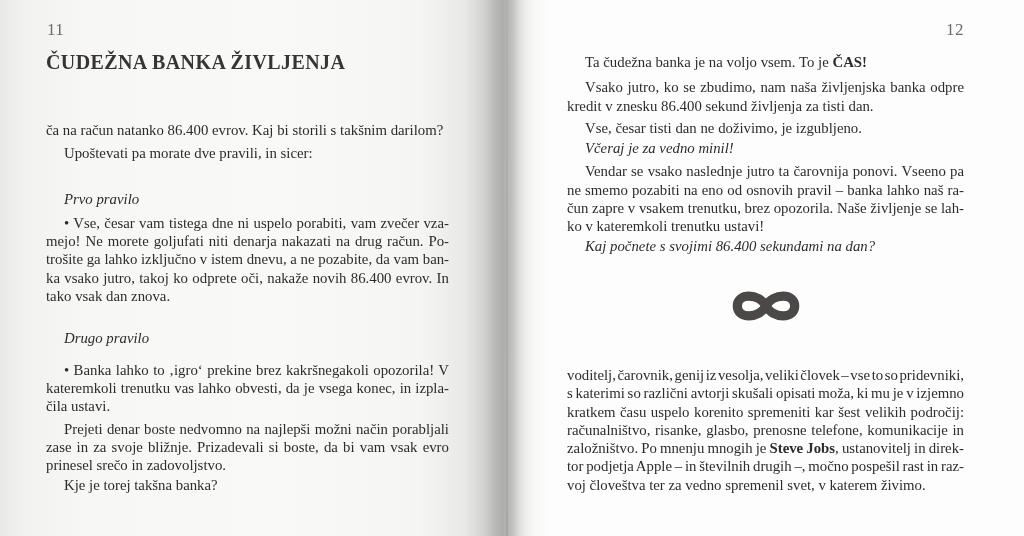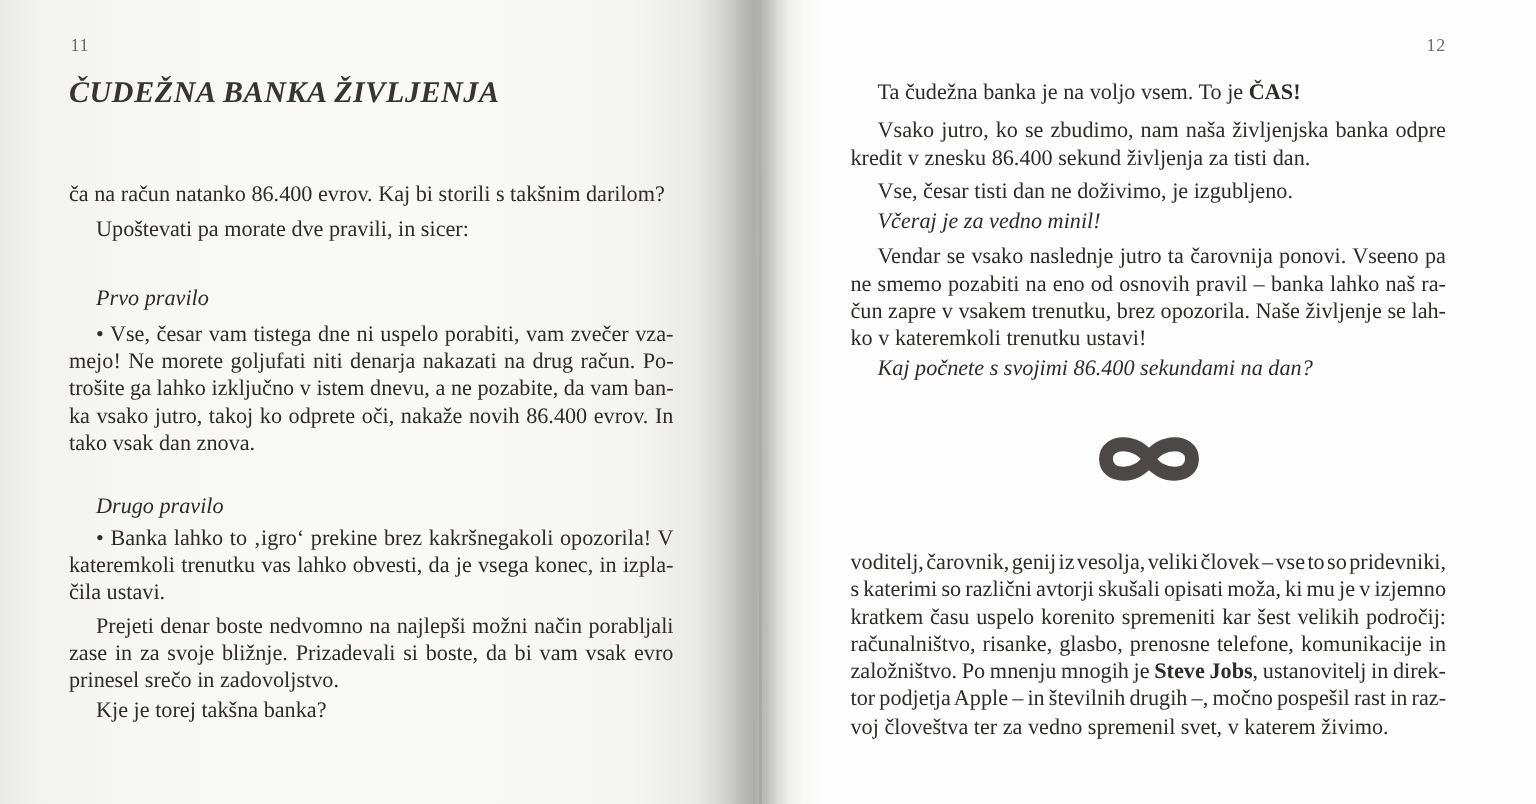--- a/index.html
+++ b/index.html
@@ -18,45 +18,45 @@
   .crease{
     position:absolute;left:506px;top:0;width:2px;height:100%;
     background:linear-gradient(180deg, rgba(90,90,90,0.05), rgba(90,90,90,0.16));
     pointer-events:none;
   }
   .page{position:absolute;top:0;height:100%;}
   .page.left{left:46px;width:403px;}
   .page.right{left:567px;width:397px;}
   .pagenum{
     position:absolute;top:23px;
-    font-size:12px;line-height:14px;color:#6e6b68;letter-spacing:0.5px;
+    font-size:17px;line-height:14px;color:#6e6b68;letter-spacing:0.5px;
   }
   .page.left .pagenum{left:1px;}
   .page.right .pagenum{right:0;text-align:left;}
   .heading{
     position:absolute;top:49px;left:0;margin:0;
     font-size:20px;line-height:26px;font-weight:bold;
-    letter-spacing:0.4px;color:#38342f;white-space:nowrap;font-style:italic;
+    letter-spacing:0.4px;color:#38342f;white-space:nowrap;
   }
   .body{position:absolute;left:0;right:0;}
   .page.left .body{top:121px;}
   .page.right .body{top:53px;}
   .block{margin:0;}
   .line{
     line-height:18.3px;min-height:18.3px;
     font-size:14.8px;text-align:left;white-space:nowrap;
   }
   .line.ind{padding-left:18px;}
   .seg.b{font-weight:bold;}
   .subhead .line{font-weight:normal;font-style:italic;}
   .symbol{text-align:center;line-height:0;}
   .symbol svg{display:inline-block;}
   
   .l-p2{margin-top:5px}.l-h1{margin-top:27px}.l-p3{margin-top:6px}
-  .l-h2{margin-top:24px}.l-p4{margin-top:2px}.l-p5{margin-top:4px}.l-p6{margin-top:2px}
+  .l-h2{margin-top:24px}.l-p4{margin-top:13px}.l-p5{margin-top:4px}.l-p6{margin-top:2px}
   .r-p2{margin-top:7px}.r-p3{margin-top:4px}.r-h3{margin-top:2px}
   .r-p4{margin-top:5px}.r-h4{margin-top:1px}.r-sym{margin-top:32px}.r-p5{margin-top:41px}
 </style>
 </head>
 <body>
 
 <div class="spread">
   <div class="page left">
     <div class="pagenum">11</div>
     <h1 class="heading">ČUDEŽNA BANKA ŽIVLJENJA</h1>

